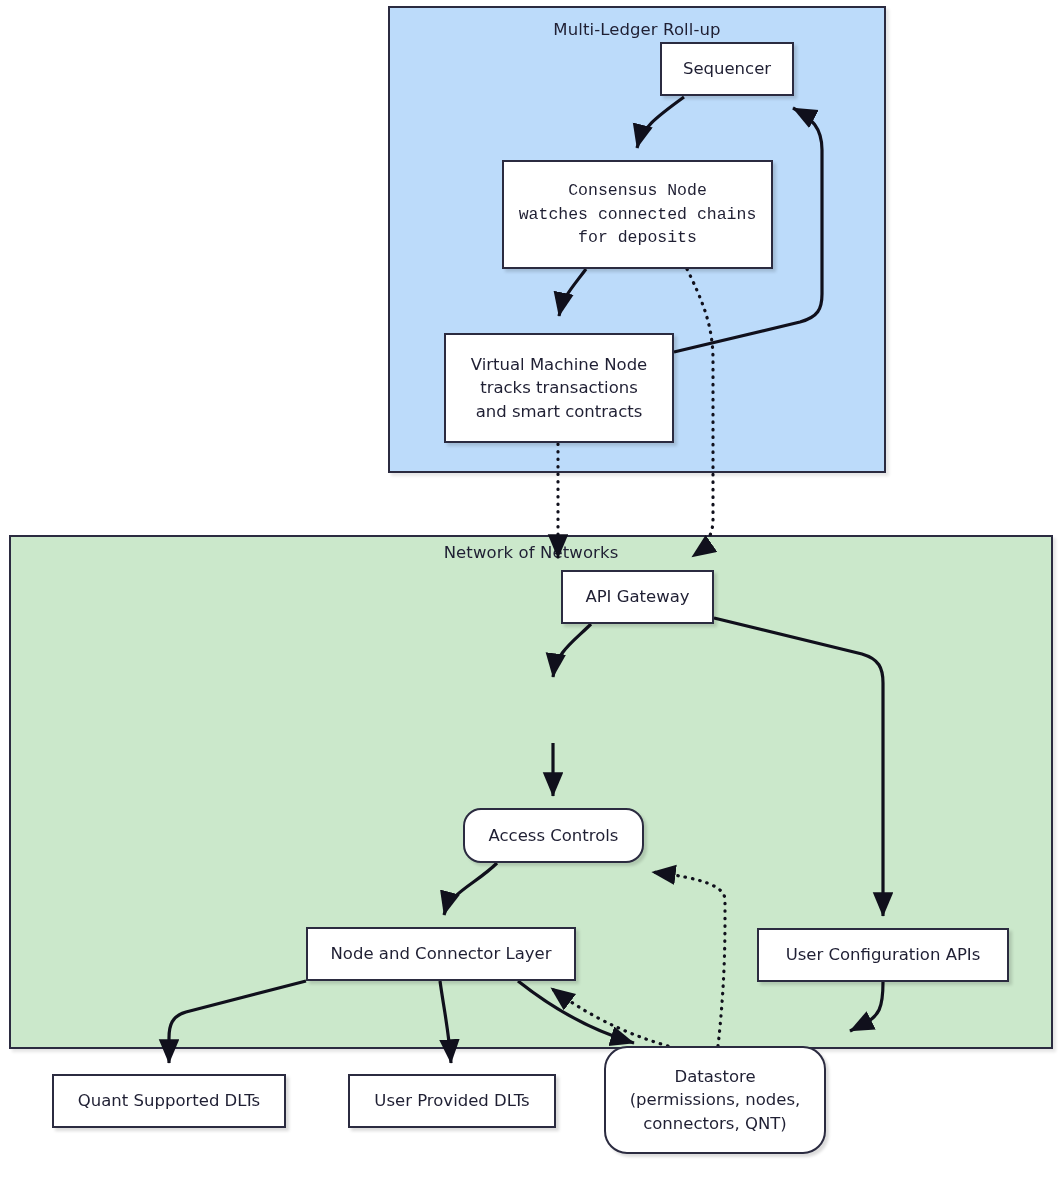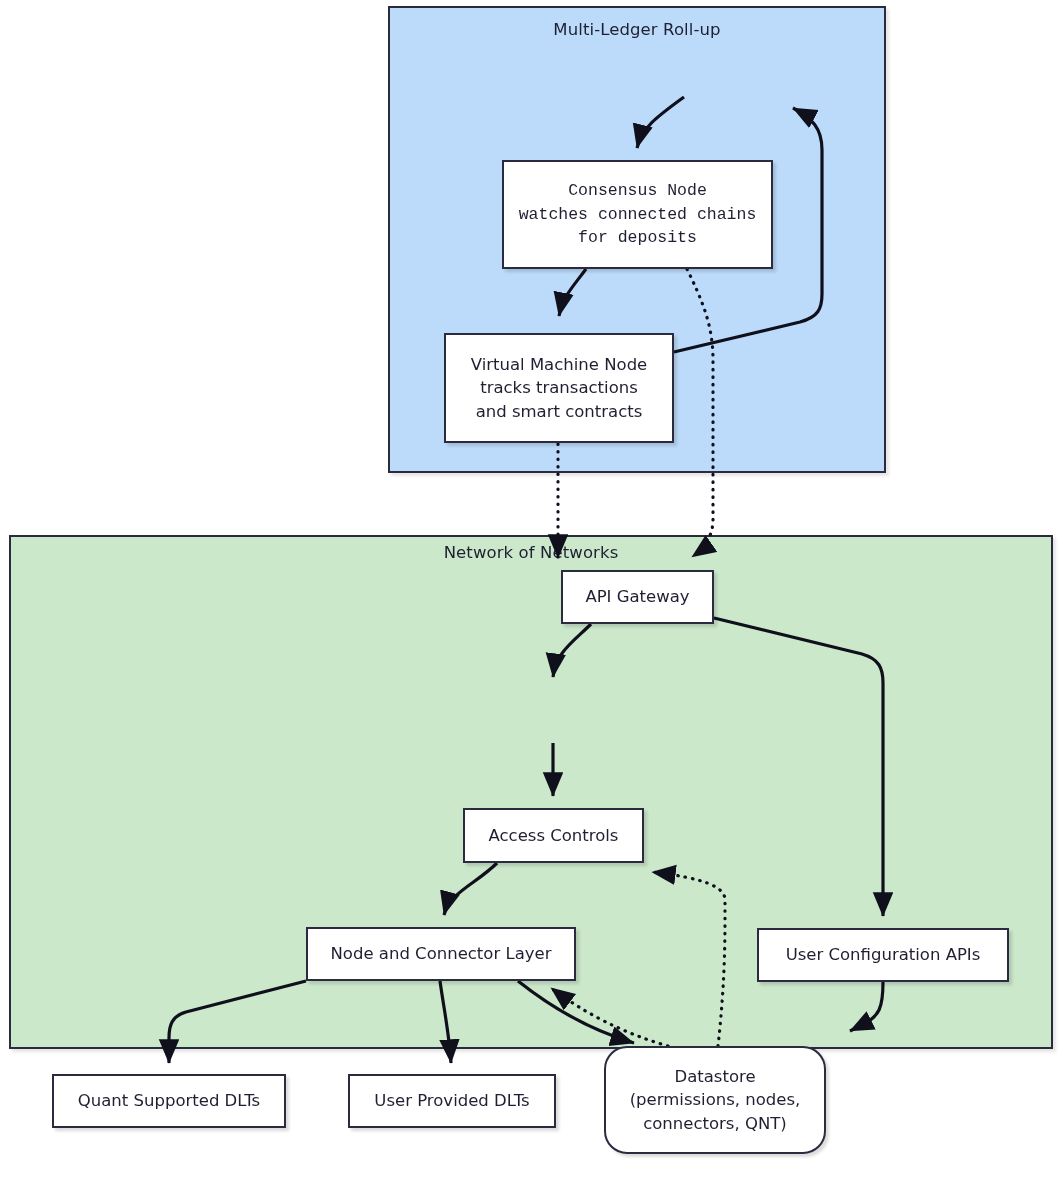--- a/index.html
+++ b/index.html
@@ -136,39 +136,42 @@
 
     <path class="edge-solid" marker-end="url(#arrow)" d="M 440,981 C 444,1010 449,1032 451,1063"></path>
 
     <path class="edge-solid" marker-end="url(#arrow)" d="M 518,981 C 552,1008 590,1030 634,1043"></path>
 
     <path class="edge-dotted" marker-end="url(#arrowd)" d="M 668,1046 C 622,1033 583,1012 551,988"></path>
 
     <path class="edge-solid" marker-end="url(#arrow)" d="M 883,982 C 883,1008 879,1016 864,1024 L 850,1031"></path>
   </svg>
 
+  <div class="node" style="left:660px; top:42px; width:134px; height:54px;">
+    <span>Sequencer</span>
+  </div>
 
   <div class="node" style="left:502px; top:160px; width:271px; height:109px;font-family:Liberation Mono, monospace;">
     <span>Consensus Node
 watches connected chains
 for deposits</span>
   </div>
 
   <div class="node" style="left:444px; top:333px; width:230px; height:110px;">
     <span>Virtual Machine Node
 tracks transactions
 and smart contracts</span>
   </div>
 
   <div class="node" style="left:561px; top:570px; width:153px; height:54px;">
     <span>API Gateway</span>
   </div>
 
 
-  <div class="node" style="left:463px; top:808px; width:181px; height:55px;">
+  <div class="node" style="left:463px; top:808px; width:181px; height:55px;border-radius:18px;">
     <span>Access Controls</span>
   </div>
 
   <div class="node" style="left:306px; top:927px; width:270px; height:54px;">
     <span>Node and Connector Layer</span>
   </div>
 
   <div class="node" style="left:757px; top:928px; width:252px; height:54px;">
     <span>User Configuration APIs</span>
   </div>

